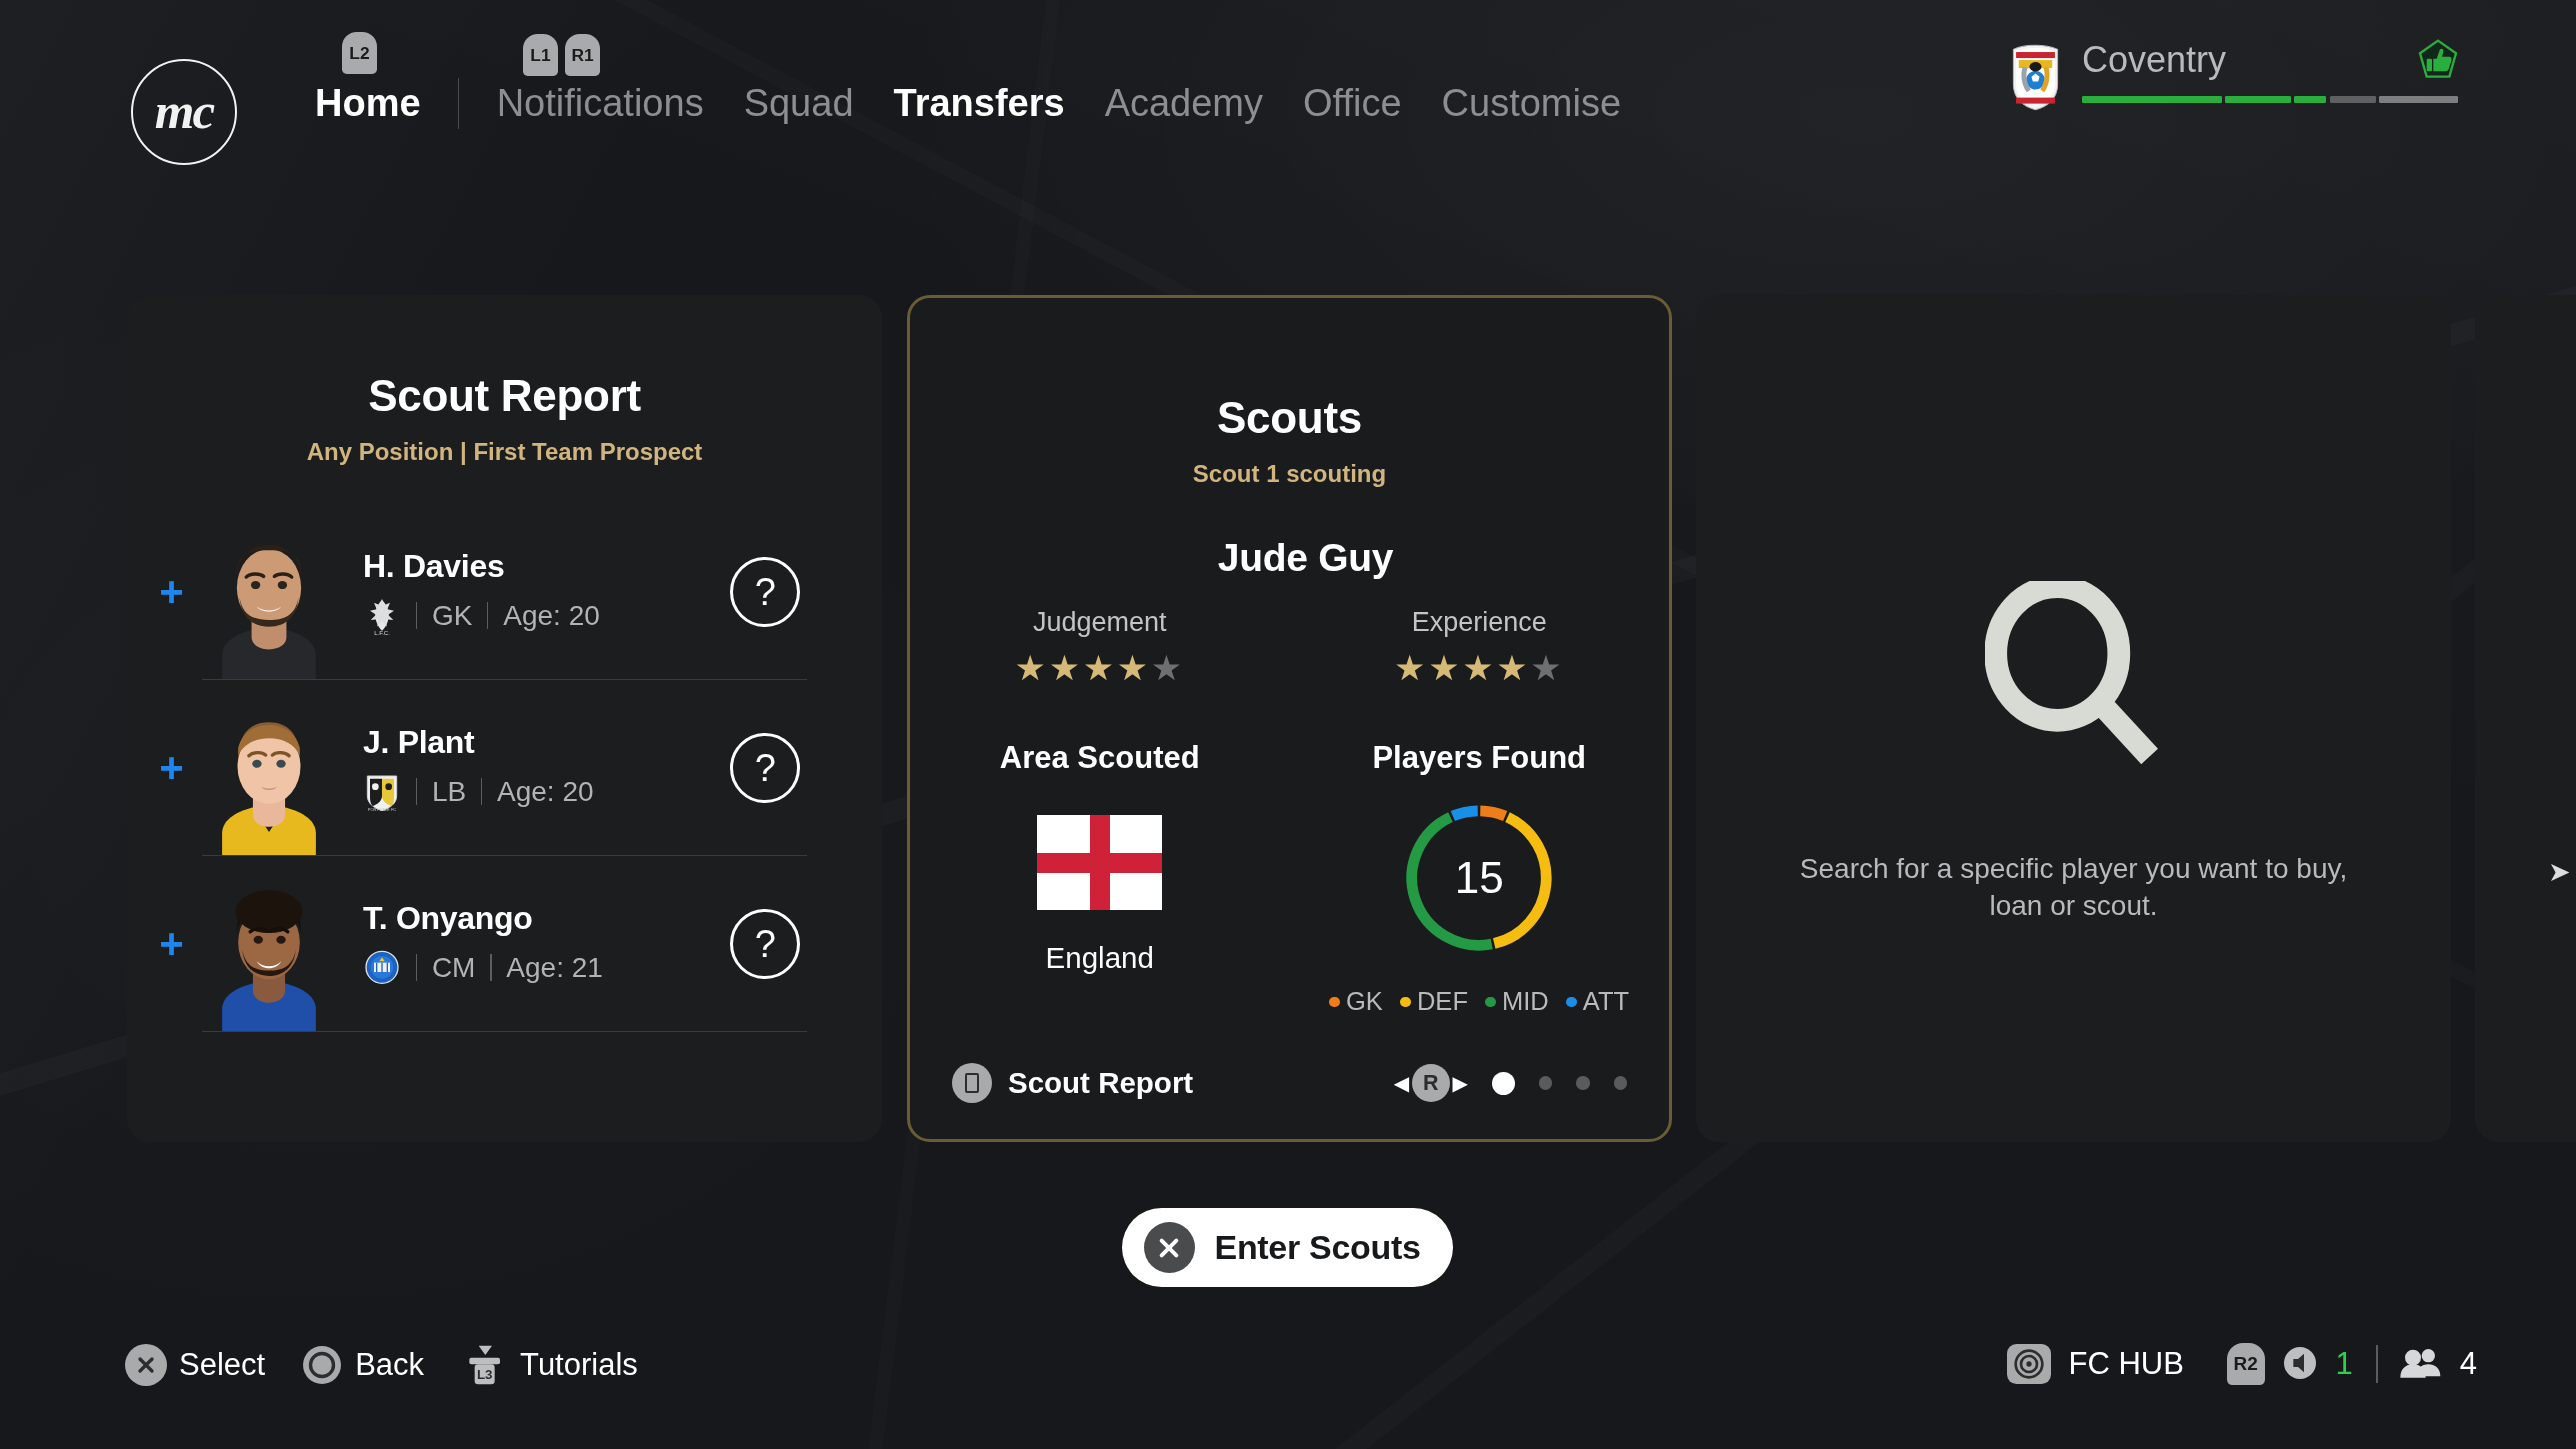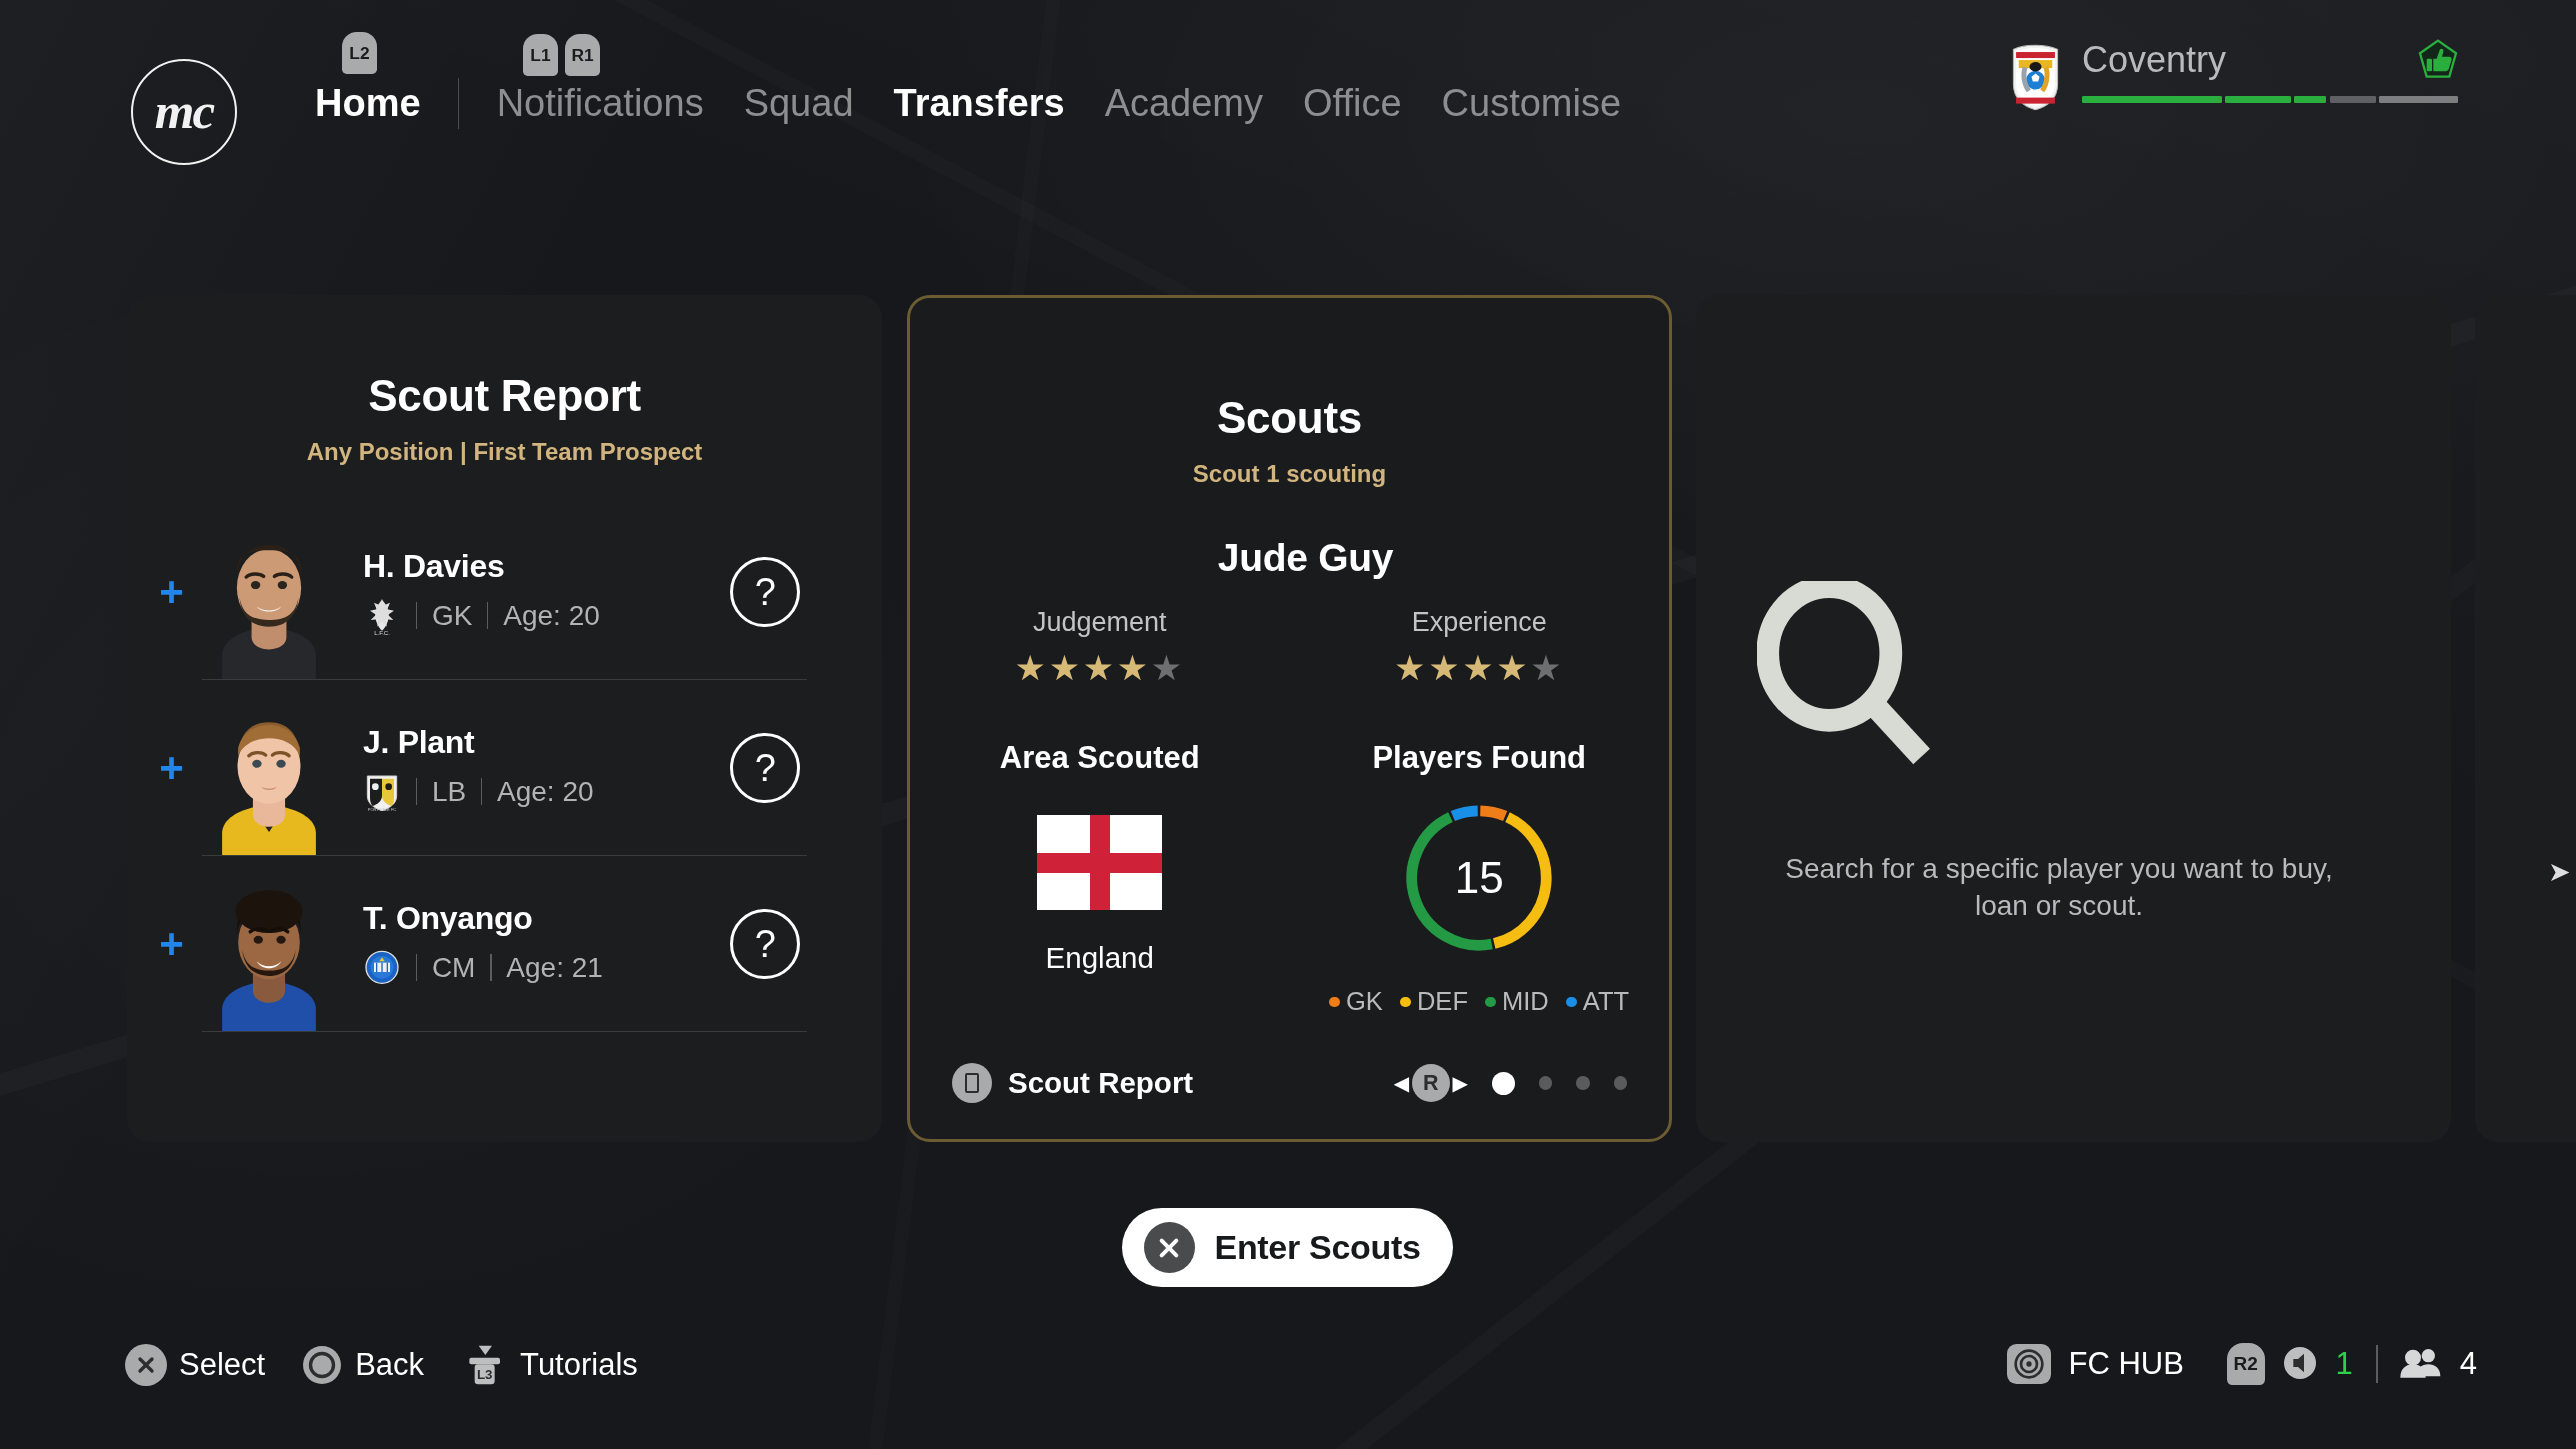--- a/index.html
+++ b/index.html
@@ -191,21 +191,21 @@
     width: 38px; height: 38px; border-radius: 50%;
     background: #a9aaab; color: #2c2d2f; font-size: 21.5px; font-weight: 600;
     display: flex; align-items: center; justify-content: center; margin: 0 2.7px; flex: none;
   }
   .dots { display: flex; align-items: center; gap: 24px; margin-left: 24px; }
   .dot { width: 13.4px; height: 13.4px; border-radius: 50%; background: #5a5b5d; }
   .dot.active { width: 23px; height: 23px; background: #ffffff; }
 
   
   .search-body {
-    display: flex; flex-direction: column; align-items: flex-start;
+    display: flex; flex-direction: column; align-items: center;
     justify-content: center; height: 100%; padding: 74px 60px 60px;
   }
   .search-title-abs { position: absolute; left: 0; right: 0; top: 75px; }
   .mag { margin-top: 54px; }
   .search-desc {
     margin-top: 79px; text-align: center;
     font-size: 28px; color: #b9babc; line-height: 1.32; max-width: 604px;
   }
 
   

